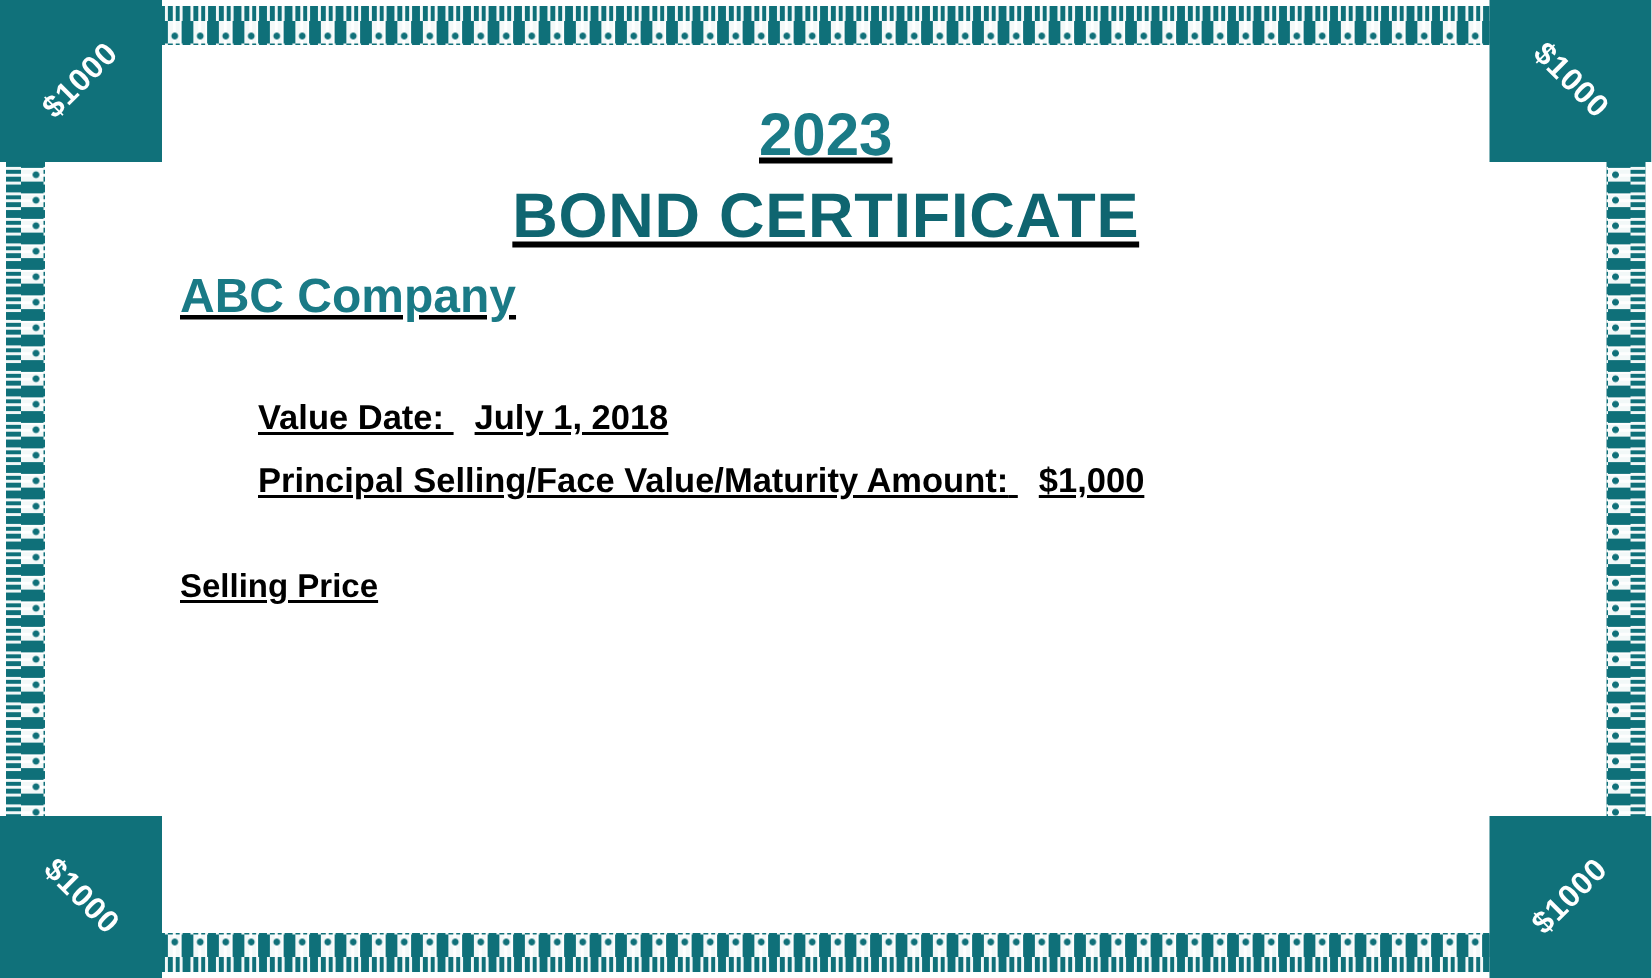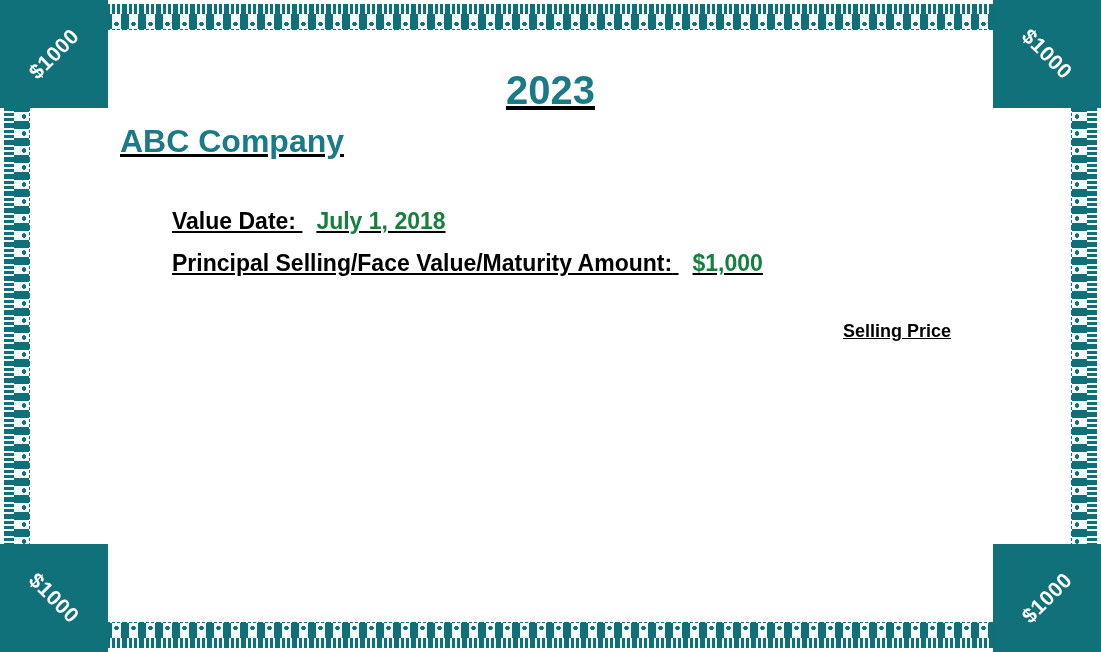--- a/index.html
+++ b/index.html
@@ -204,26 +204,26 @@
     padding-left: 52px;
   }
   .detail-row {
     font-size: 23px;
     font-weight: bold;
     color: #000000;
     margin-bottom: 15px;
     white-space: nowrap;
   }
   .detail-label { color: #000000; }
-  .detail-value { color: #15803d; margin-left: 14px; }
+  .detail-value { color: #000000; margin-left: 14px; }
 
   .selling-price {
     margin-top: 44px;
-    text-align: right;
-    font-size: 18px;
+    text-align: left;
+    font-size: 22px;
     font-weight: bold;
     color: #000000;
     padding-right: 30px;
   }
 </style>
 </head>
 <body>
 
 <div class="certificate">
 
@@ -249,20 +249,21 @@
   <div class="corner bl">
     <span class="denom">$1000</span>
   </div>
   <div class="corner br">
     <span class="denom">$1000</span>
   </div>
 
   <div class="content">
 
     <div class="title-year">2023</div>
+    <div class="title-main">BOND CERTIFICATE</div>
     <div class="title-company">ABC Company</div>
 
     <div class="details">
       <div class="detail-row">
         <span class="detail-label">Value Date:</span>
         <span class="detail-value">July 1, 2018</span>
       </div>
       <div class="detail-row">
         <span class="detail-label">Principal Selling/Face Value/Maturity Amount:</span>
         <span class="detail-value">$1,000</span>

